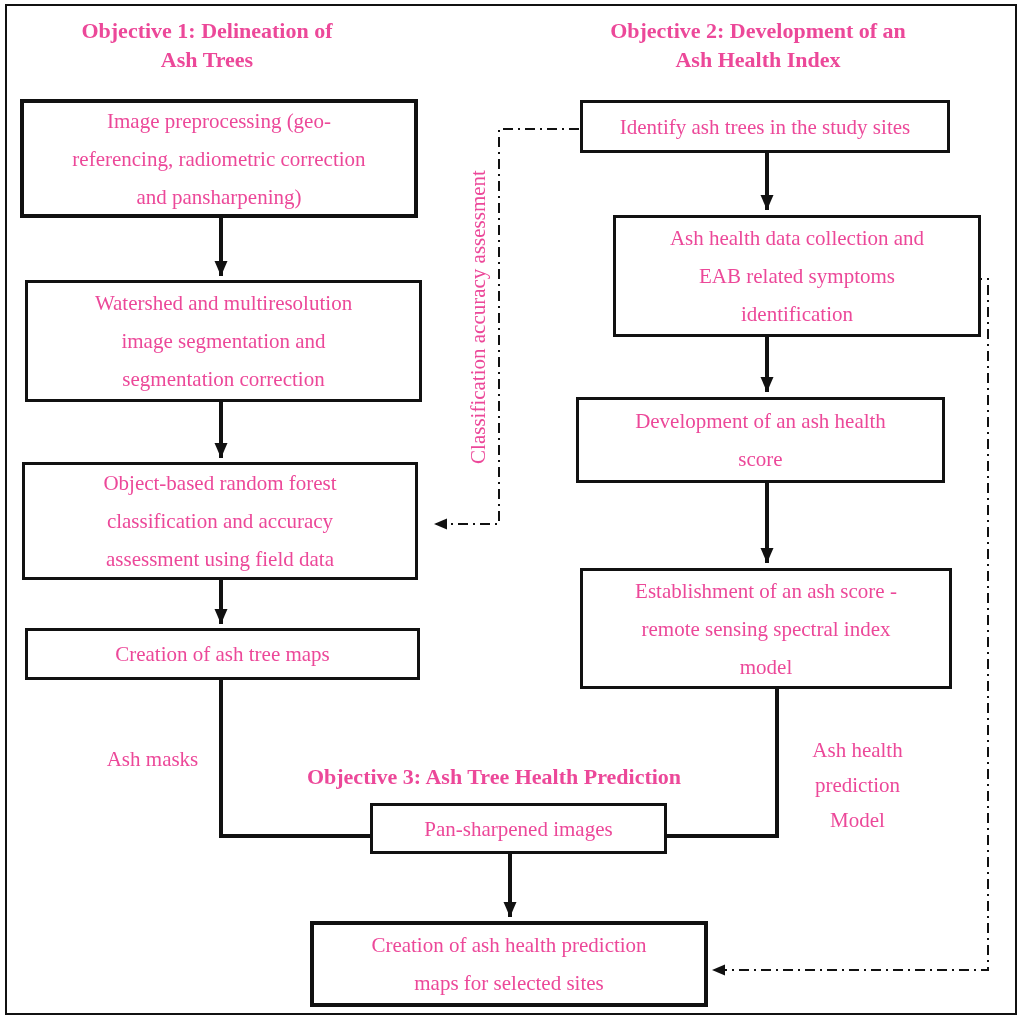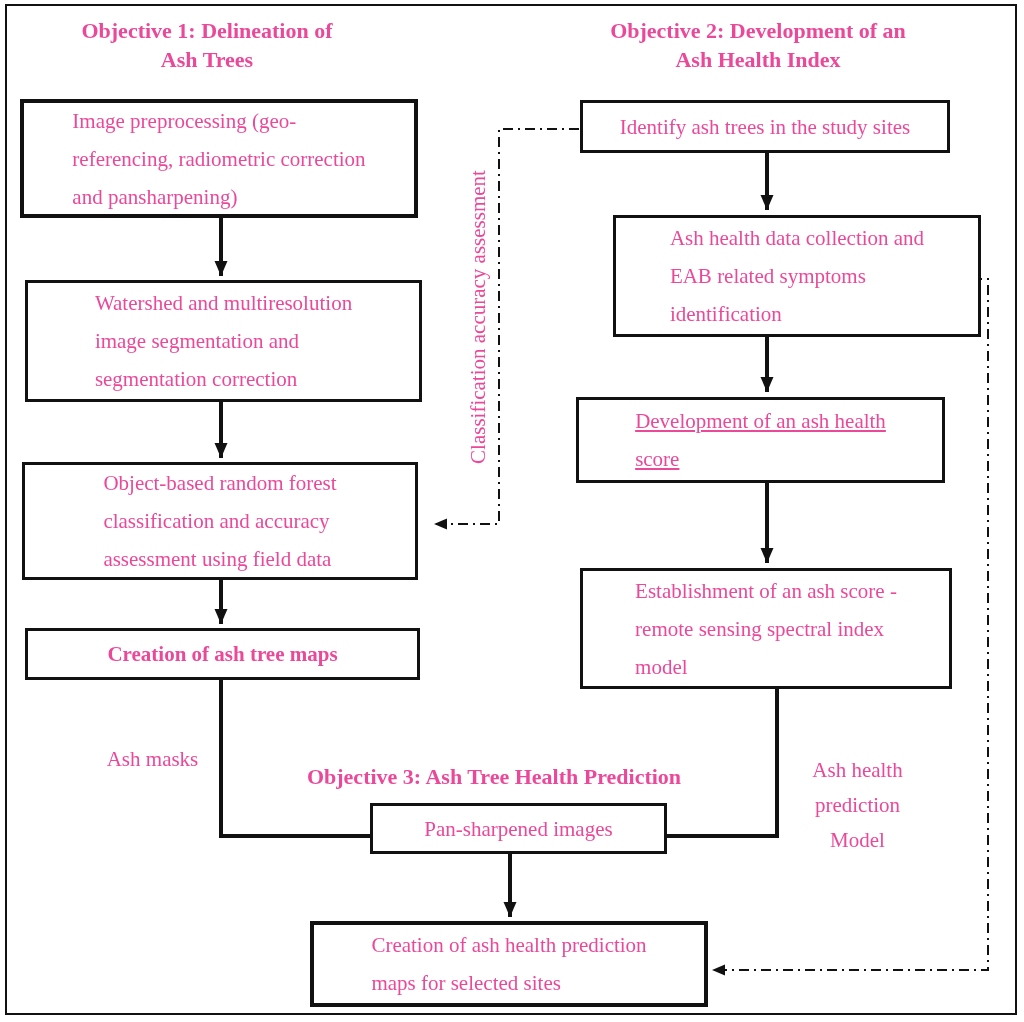--- a/index.html
+++ b/index.html
@@ -39,20 +39,21 @@
     white-space: pre-line;
   }
   .box {
     position: absolute;
     box-sizing: border-box;
     border: 3px solid #111111;
     background: #ffffff;
     display: flex;
     align-items: center;
     justify-content: center;
+    text-align: center;
     font-size: 21px;
     line-height: 38px;
     white-space: pre-line;
     padding: 0 6px;
   }
   .box.thick { border-width: 4px; }
   .label {
     position: absolute;
     font-size: 21px;
     text-align: center;
@@ -116,36 +117,36 @@
 
   <div class="box thick" style="left:20px; top:99px; width:398px; height:119px;">Image preprocessing (geo-
 referencing, radiometric correction
 and pansharpening)</div>
   <div class="box" style="left:25px; top:280px; width:397px; height:122px;">Watershed and multiresolution
 image segmentation and
 segmentation correction</div>
   <div class="box" style="left:22px; top:462px; width:396px; height:118px;">Object-based random forest
 classification and accuracy
 assessment using field data</div>
-  <div class="box" style="left:25px; top:628px; width:395px; height:52px;font-weight:bold;">Creation of ash tree maps</div>
+  <div class="box" style="left:25px; top:628px; width:395px; height:52px;">Creation of ash tree maps</div>
 
   <div class="box" style="left:580px; top:100px; width:370px; height:53px;">Identify ash trees in the study sites</div>
   <div class="box" style="left:582px; top:215px; width:368px; height:122px;margin-left:31px;">Ash health data collection and
 EAB related symptoms
 identification</div>
-  <div class="box" style="left:576px; top:397px; width:369px; height:86px;text-decoration:underline;">Development of an ash health
+  <div class="box" style="left:576px; top:397px; width:369px; height:86px;">Development of an ash health
 score</div>
   <div class="box" style="left:580px; top:568px; width:372px; height:121px;">Establishment of an ash score -
 remote sensing spectral index
 model</div>
 
   <div class="heading" style="left:288px; top:762px; width:412px; white-space:nowrap;">Objective 3: Ash Tree Health Prediction</div>
   <div class="box" style="left:370px; top:803px; width:297px; height:51px;">Pan-sharpened images</div>
   <div class="box thick" style="left:310px; top:921px; width:398px; height:86px;">Creation of ash health prediction
 maps for selected sites</div>
 
   <div class="vlabel">Classification accuracy assessment</div>
   <div class="label" style="left:80px; top:746px; width:145px;">Ash masks</div>
-  <div class="label model-label" style="left:790px; top:733px; width:135px;margin-top:20px;">Ash health
+  <div class="label model-label" style="left:790px; top:733px; width:135px;">Ash health
 prediction
 Model</div>
 
 </div>
 
 </body></html>

